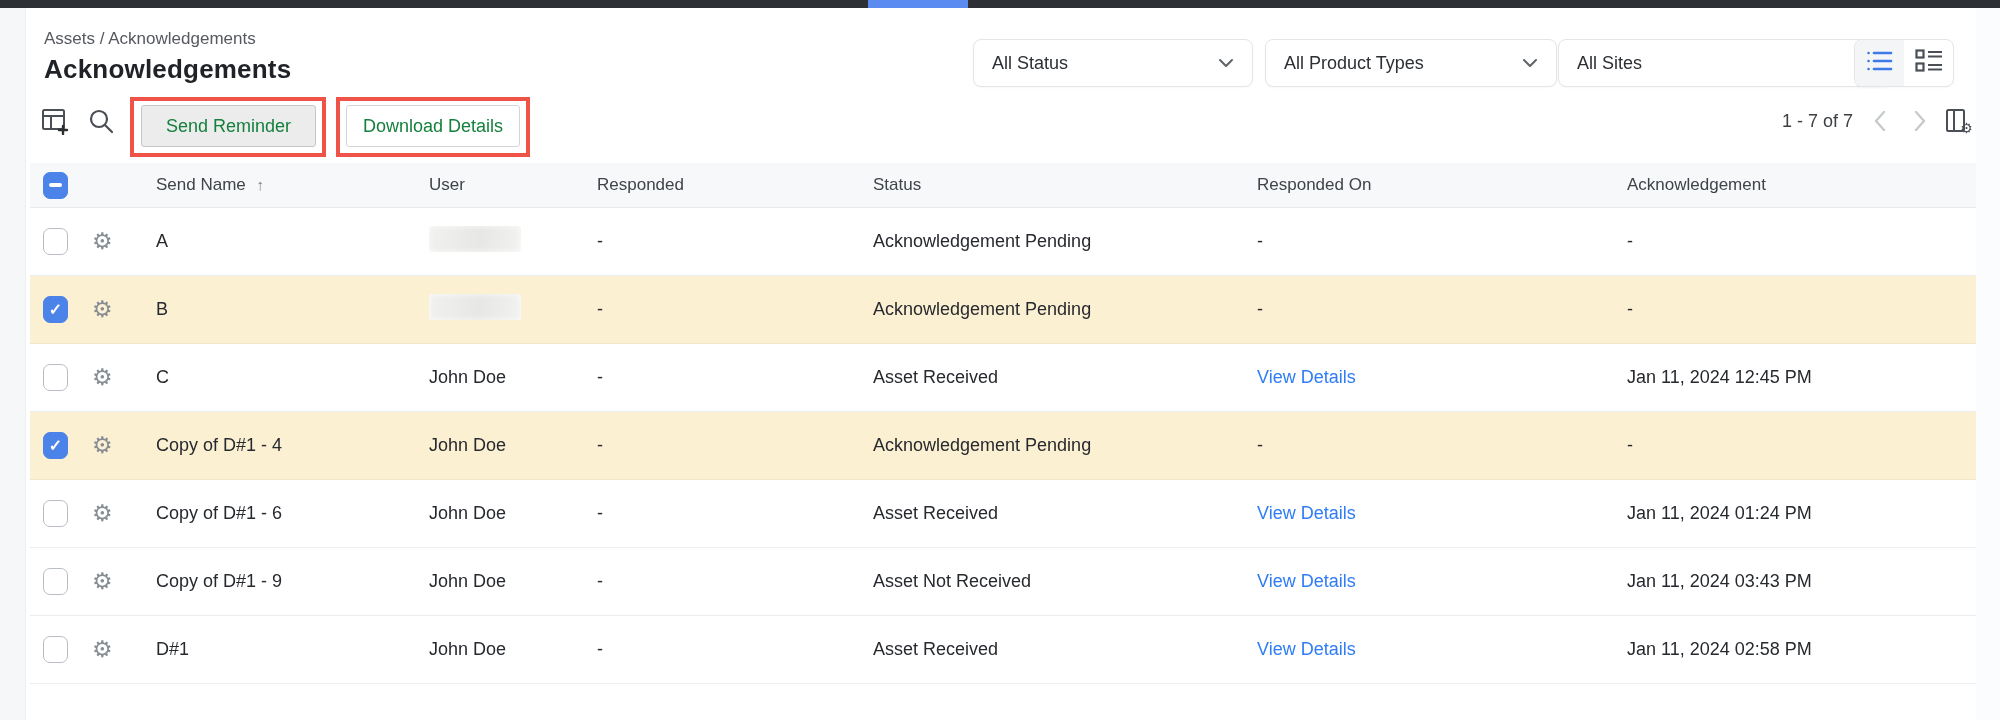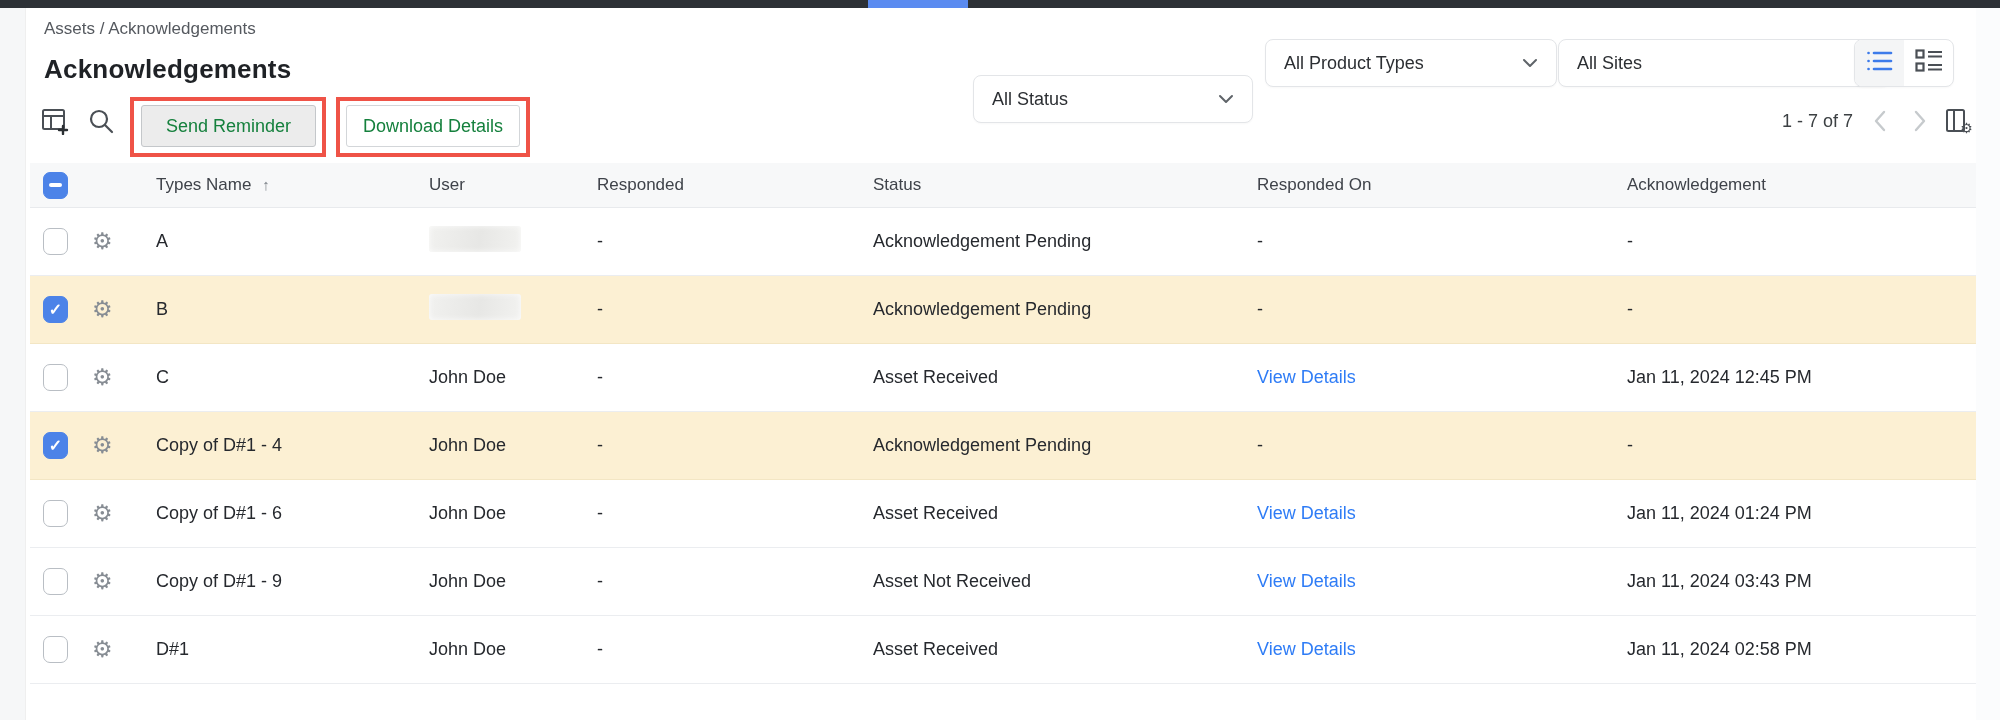--- a/index.html
+++ b/index.html
@@ -11,32 +11,32 @@
     overflow: hidden;
     color: #26292e;
   }
   
   .chrome-bar { position:absolute; top:0; left:0; width:2000px; height:8px; background:#2d3136; }
   .chrome-accent { position:absolute; top:0; left:868px; width:100px; height:8px; background:#5b8bf0; }
   .left-strip { position:absolute; top:8px; left:0; width:26px; height:712px; background:#f6f7f8; border-right:1px solid #efefef; }
   .right-strip { position:absolute; top:8px; right:0; width:24px; height:712px; background:#fbfcfd; }
 
   
-  .breadcrumb { position:absolute; left:44px; top:19px; font-size:17px; color:#55595f; }
+  .breadcrumb { position:absolute; left:44px; top:29px; font-size:17px; color:#55595f; }
   .breadcrumb span { cursor:default; }
   .page-title { position:absolute; left:44px; top:54px; font-size:26px; font-weight:600; color:#1f2226; letter-spacing:.2px; }
 
   
   .filter-select {
     position:absolute; top:39px; height:48px; background:#fff;
     border:1px solid #e3e5e8; border-radius:8px; box-shadow:0 1px 2px rgba(0,0,0,.03);
     display:flex; align-items:center; justify-content:space-between;
     padding:0 18px; font-size:18px; color:#2c2f33; cursor:pointer;
   }
-  #filter-status { left:973px; width:280px;margin-top:36px; }
+  #filter-status { left:973px; width:280px; }
   #filter-product { left:1265px; width:292px; }
   #filter-sites { left:1558px; width:332px; }
   .chev svg { display:block; }
 
   .view-toggle {
     position:absolute; left:1854px; top:39px; width:100px; height:48px;
     border:1px solid #e3e5e8; border-radius:8px; background:#fff; display:flex; overflow:hidden;
     box-shadow:0 1px 2px rgba(0,0,0,.03);
   }
   .view-toggle .seg { flex:1; display:flex; align-items:center; justify-content:center; cursor:pointer; }
@@ -223,21 +223,21 @@
     </svg>
   </span>
 </div>
 
 <div class="tbl">
   <div class="trow thead">
     <div class="controls-cell">
       <span class="checkbox indeterminate"></span>
     </div>
     <div class="cell hcell">
-      <span>Types Name</span>
+      <span>Send Name</span>
       <span class="sort-arrow">↑</span>
     </div>
     <div class="cell hcell">User</div>
     <div class="cell hcell">Responded</div>
     <div class="cell hcell">Status</div>
     <div class="cell hcell">Responded On</div>
     <div class="cell hcell">Acknowledgement</div>
   </div>
   <div>
   <div class="trow">

